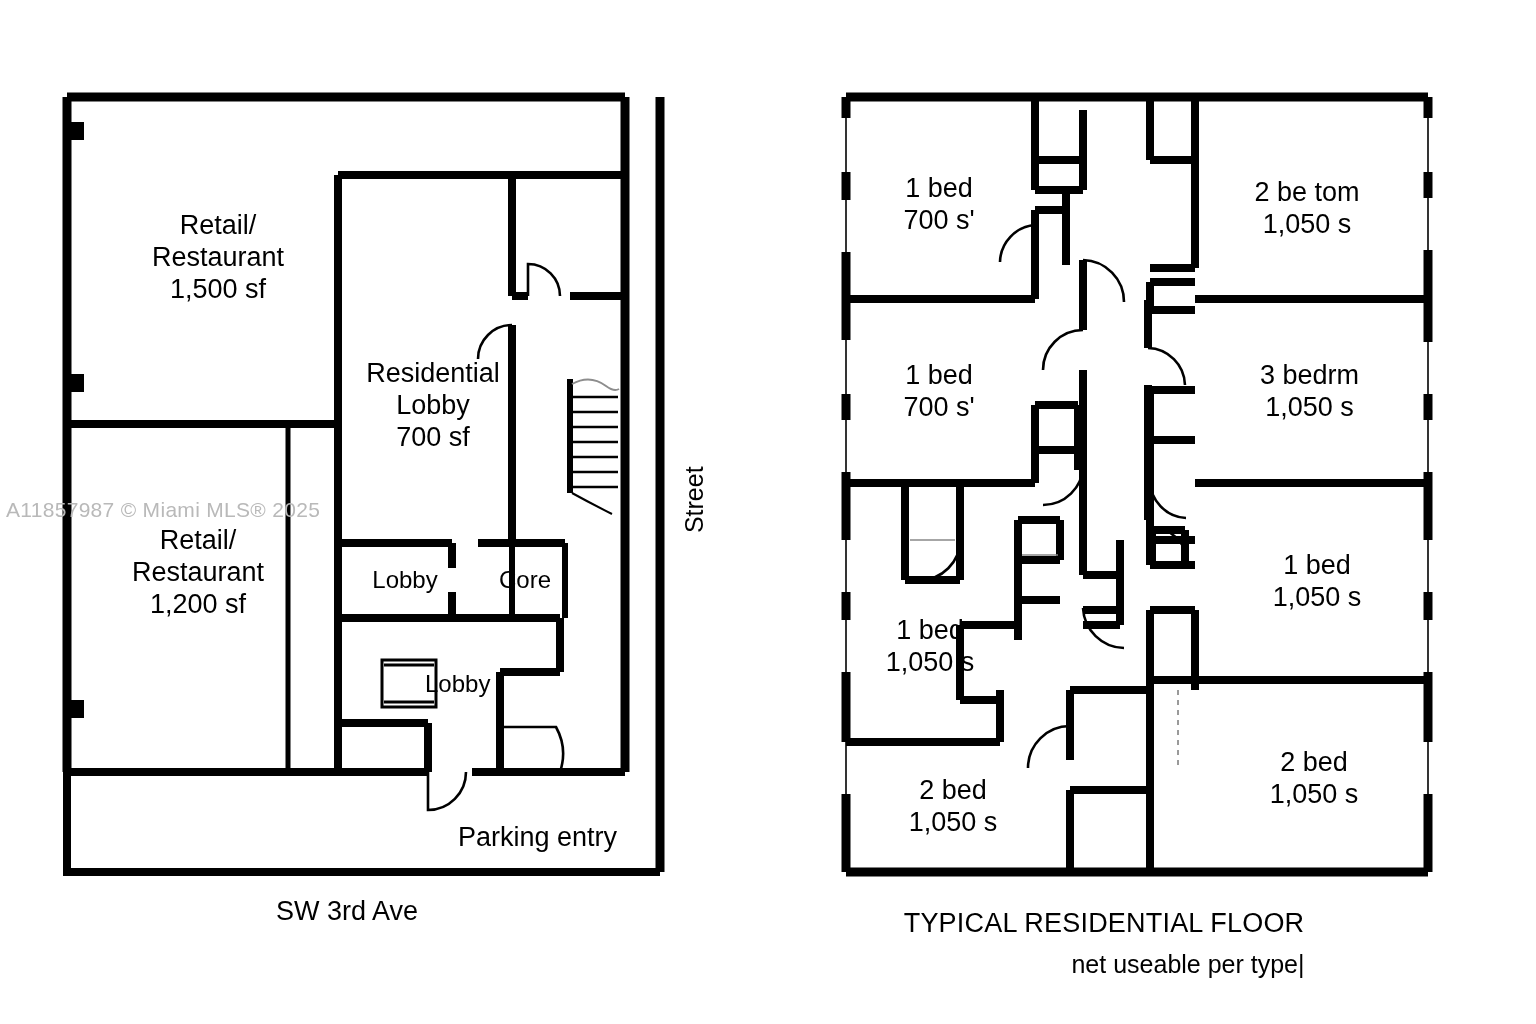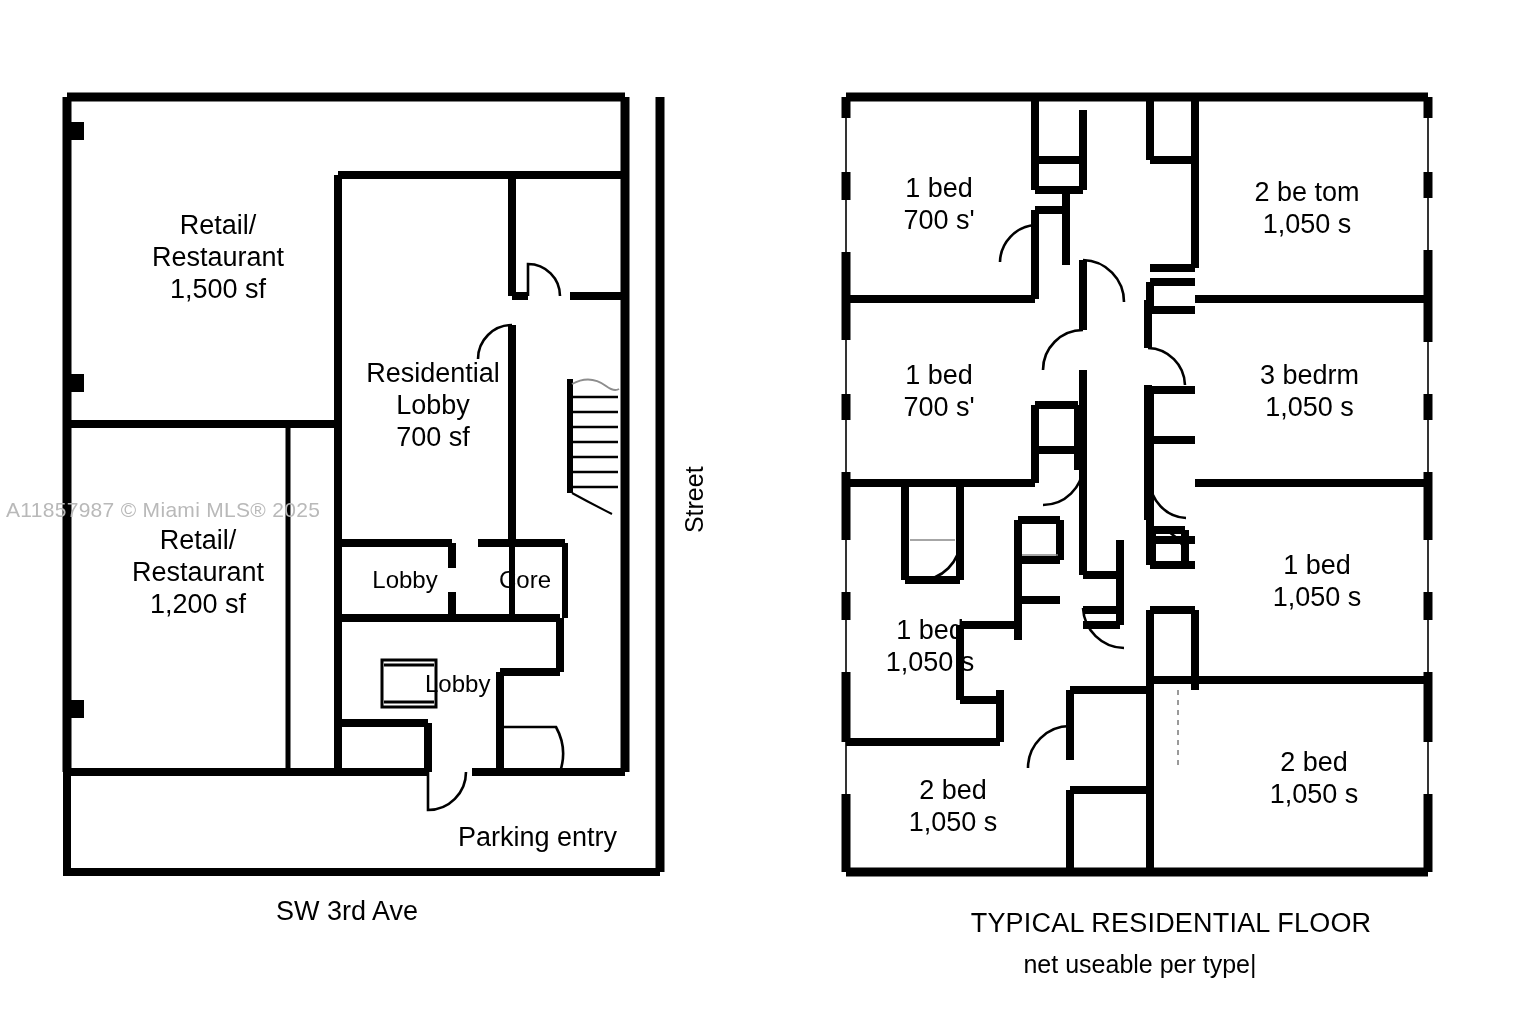--- a/index.html
+++ b/index.html
@@ -370,14 +370,14 @@
 <div class="lbl room-label" style="left:893px; top:775px; width:120px;">
   <div>2 bed</div>
   <div>1,050 s</div>
 </div>
 
 <div class="lbl room-label" style="left:1253px; top:747px; width:122px;">
   <div>2 bed</div>
   <div>1,050 s</div>
 </div>
 
-<div class="lbl caption-main" style="left:951px; top:908px; width:440px;">TYPICAL RESIDENTIAL FLOOR</div>
-<div class="lbl caption-sub" style="left:920px; top:950px; width:440px;">net useable per type|</div>
+<div class="lbl caption-main" style="left:884px; top:908px; width:440px;">TYPICAL RESIDENTIAL FLOOR</div>
+<div class="lbl caption-sub" style="left:968px; top:950px; width:440px;">net useable per type|</div>
 
 </body></html>

